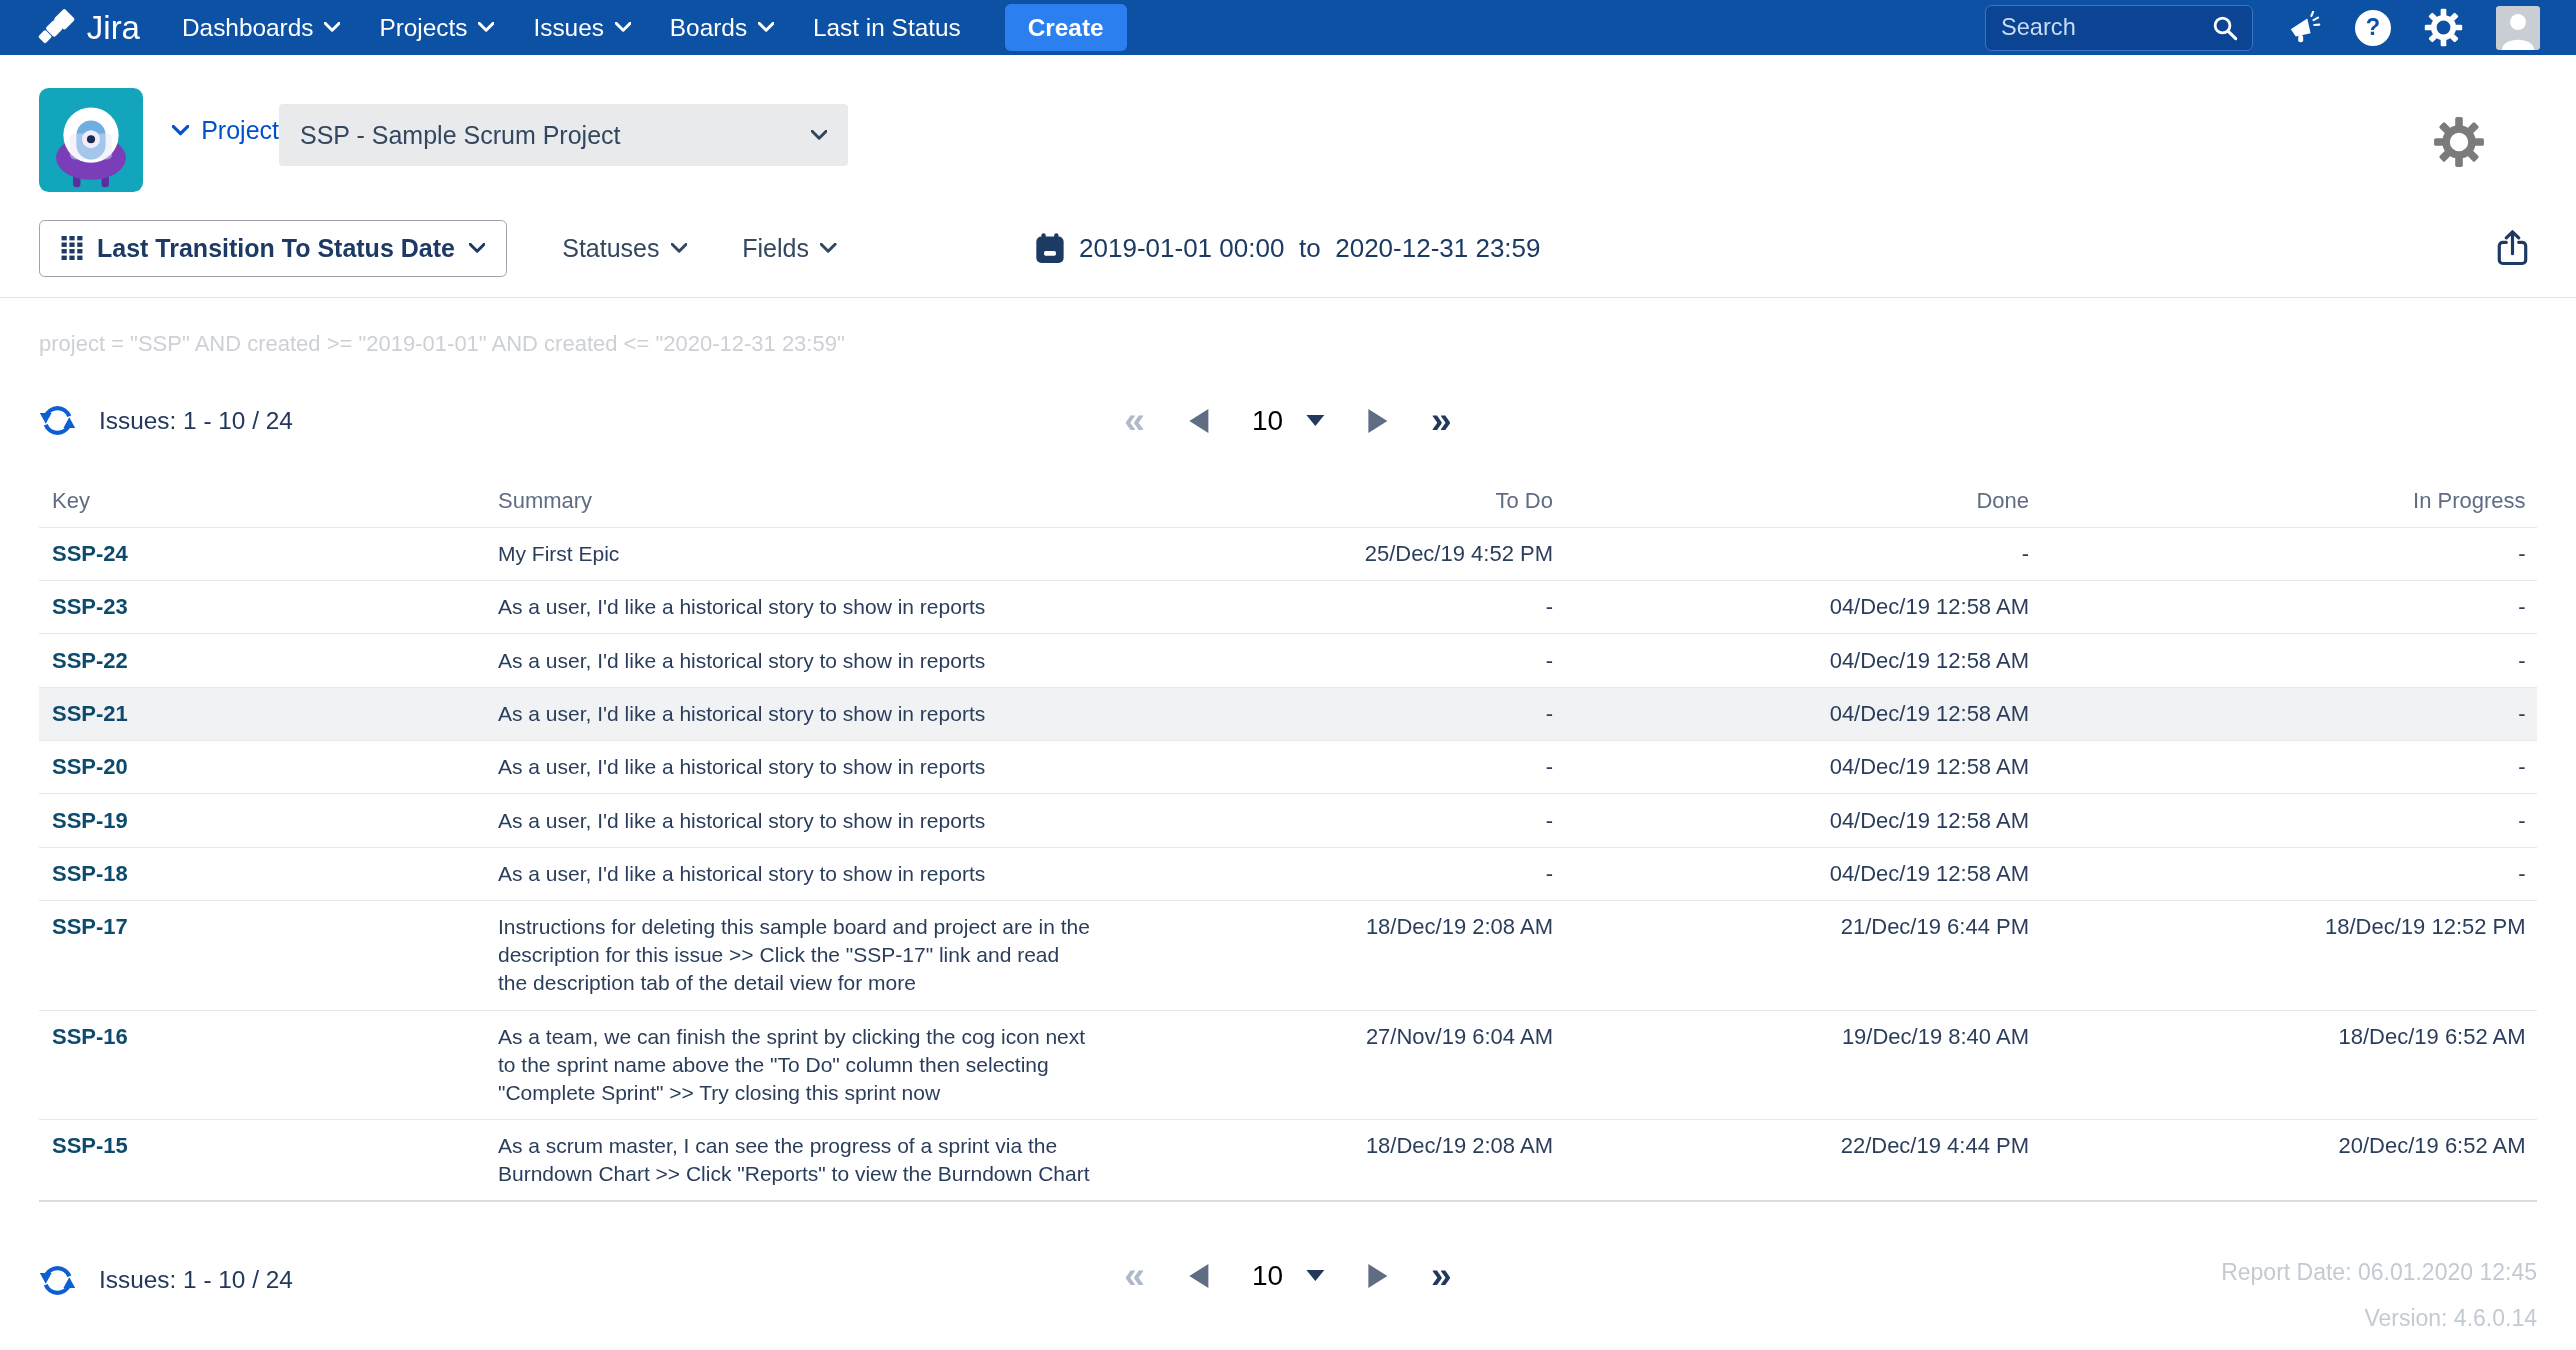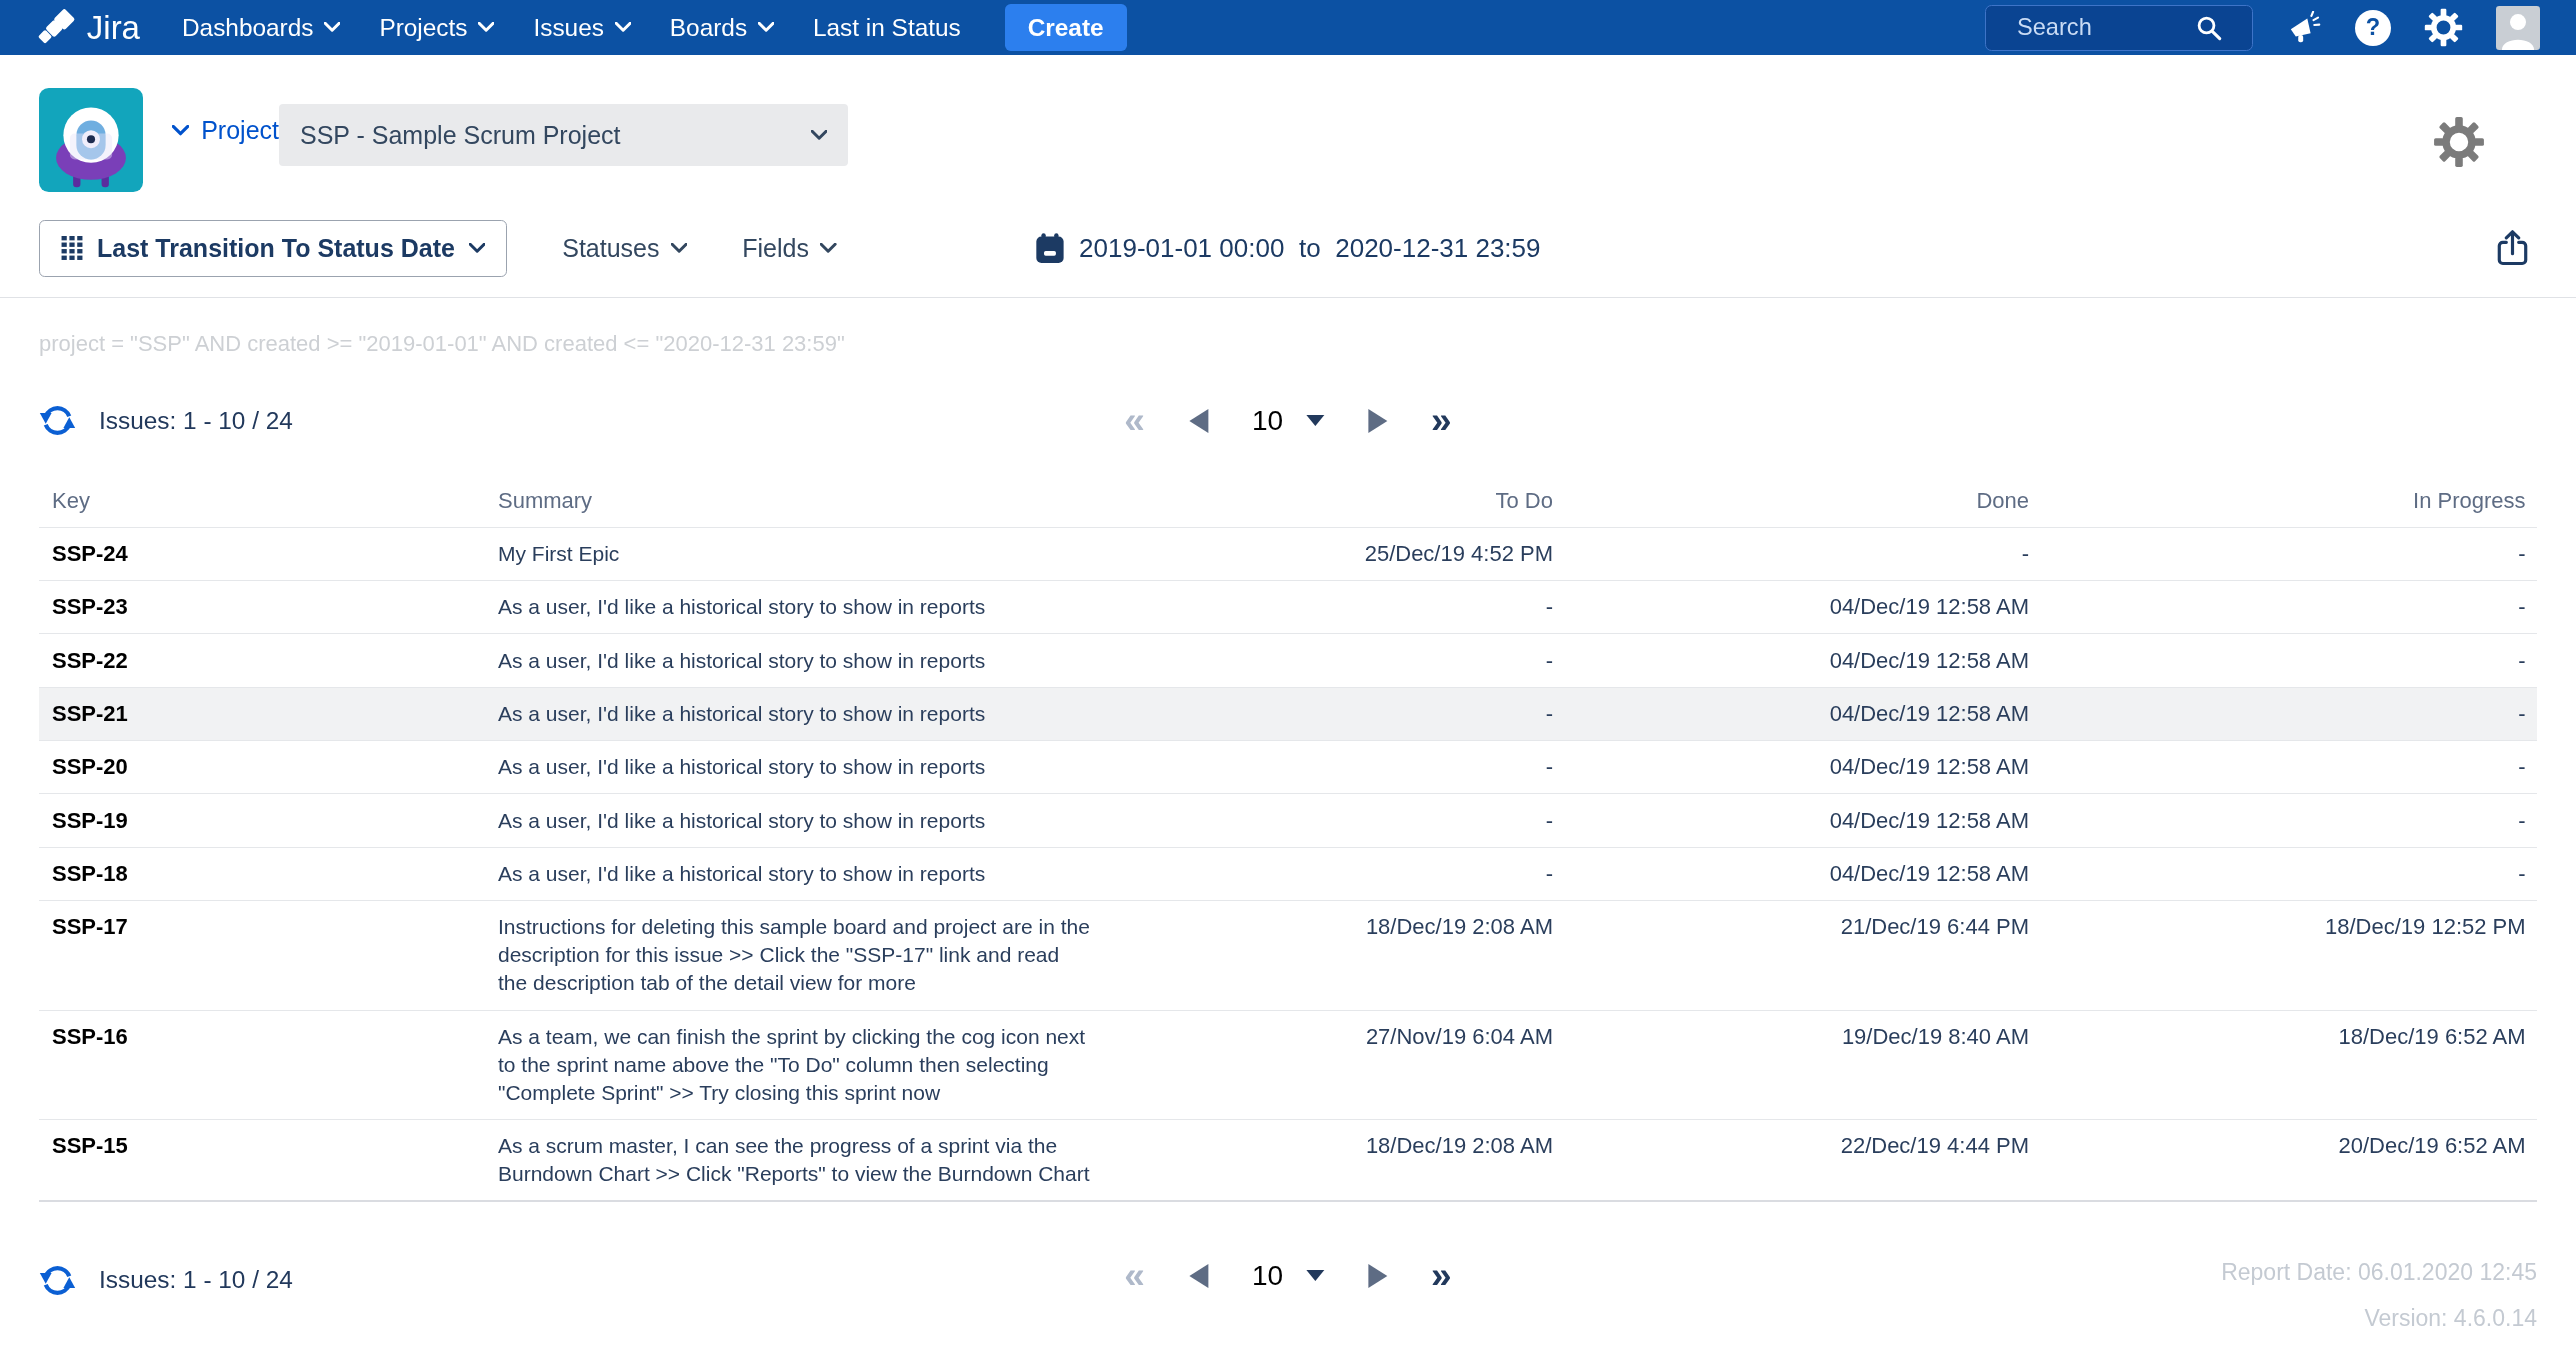--- a/index.html
+++ b/index.html
@@ -14,21 +14,21 @@
   .navbar { height:55px; background:#0C51A3; display:flex; align-items:center; padding:0 36px; }
   .logo { display:flex; align-items:center; gap:9.8px; margin-right:42px; cursor:pointer; }
   .logo svg { width:41px; height:44px; }
   .logo-text { color:#fff; font-size:33px; font-weight:500; }
   .nav-items { display:flex; align-items:center; }
   .nav-item { display:flex; align-items:center; gap:10.6px; color:#fff; font-size:24.4px; margin-right:39px; text-decoration:none; cursor:pointer; white-space:nowrap; }
   .chev { width:16.3px; height:10.6px; }
   .chev path { stroke:currentColor; stroke-width:2.6; fill:none; stroke-linecap:round; stroke-linejoin:round; }
   .create-btn { background:#2C7FEE; color:#fff; font-size:24.4px; font-weight:600; border:none; border-radius:5.7px; height:47px; padding:0 23px; margin-left:4.9px; cursor:pointer; font-family:inherit; }
   .nav-right { margin-left:auto; display:flex; align-items:center; gap:33px; }
-  .search-box { display:flex; align-items:center; width:268px; height:46px; background:#0A4492; border:1.6px solid #3E74C8; border-radius:6.5px; padding:0 29px; }
+  .search-box { display:flex; align-items:center; width:268px; height:46px; background:#0A4492; border:1.6px solid #3E74C8; border-radius:6.5px; padding:0 13px; }
   .search-box input { flex:1; min-width:0; background:transparent; border:none; outline:none; color:#EAF1FC; font-size:23.6px; font-family:inherit; }
   .search-box input::placeholder { color:#C9DBF4; }
   .search-icon { width:28px; height:28px; cursor:pointer; }
   .mega-icon { width:36px; height:33px; cursor:pointer; }
   .help-badge { width:36px; height:36px; border-radius:50%; background:#fff; color:#0C51A3; display:flex; align-items:center; justify-content:center; font-size:23.6px; font-weight:700; cursor:pointer; }
   .nav-gear { width:39px; height:39px; color:#fff; cursor:pointer; }
   .nav-avatar { width:44px; height:44px; border-radius:3.3px; overflow:hidden; cursor:pointer; }
 
   
   .header-sec { padding:33px 39px 0 39px; display:flex; align-items:flex-start; }
@@ -74,21 +74,21 @@
   .hcell { padding-left:13px; }
   .hcell.num { text-align:right; padding-left:0; }
   .hcell.last { padding-right:11.4px; }
   .trow { border-top:1.6px solid #E5E7EA; font-size:22px; color:#2A3E5C; line-height:28px; }
   .trow:last-child { border-bottom:2.4px solid #DADCE1; }
   .trow.hl { background:#F1F2F3; }
   .cell { padding:12.2px 0 12.2px 13px; }
   .cell.summary { font-size:21px; padding-right:9.8px; }
   .cell.num { text-align:right; padding-left:0; }
   .cell.last { padding-right:11.4px; }
-  .keylink { color:#000000; font-weight:700; text-decoration:none; cursor:pointer; }
+  .keylink { color:#0c4a6e; font-weight:700; text-decoration:none; cursor:pointer; }
 
   
   .footer { position:relative; margin-top:55px; display:flex; align-items:flex-start; height:89px; }
   .footer-left { display:flex; align-items:center; height:46px; }
   .footer-meta { margin-left:auto; display:flex; flex-direction:column; align-items:flex-end; gap:19px; color:#C4CAD2; font-size:23px; padding-top:1.6px; }
 </style>
 </head>
 <body>
 
 <div class="navbar">

